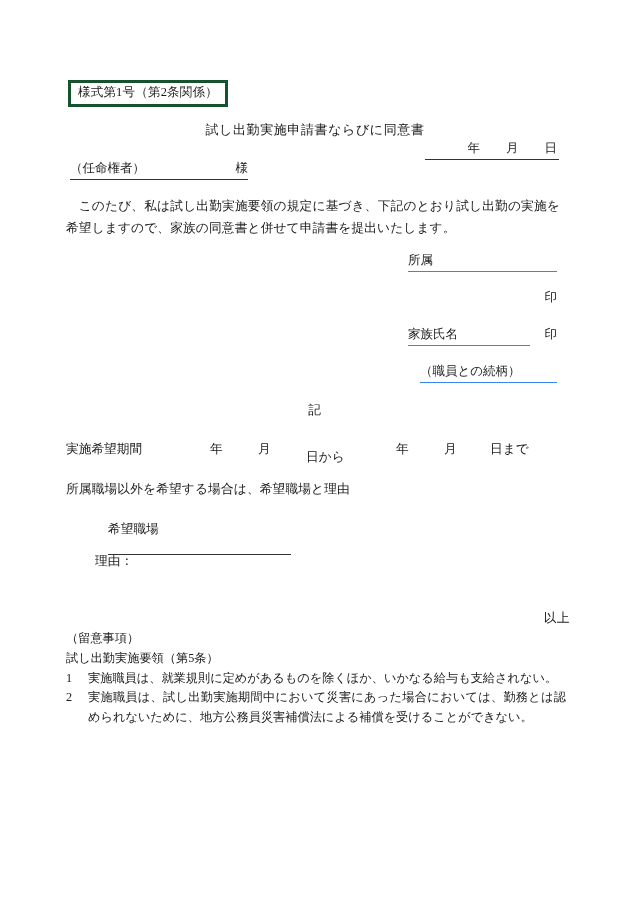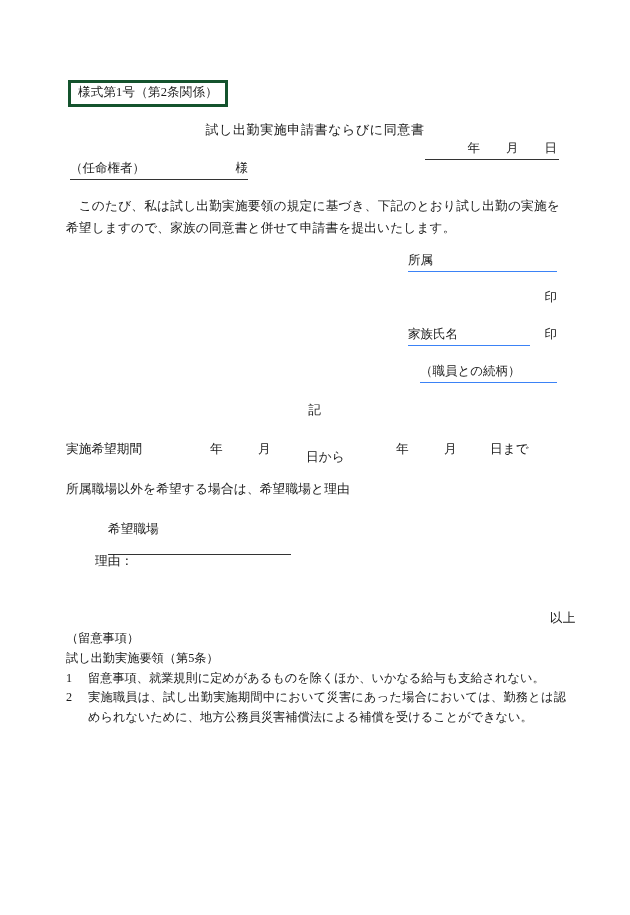--- a/index.html
+++ b/index.html
@@ -172,21 +172,21 @@
   
   .reason-field {
     left: 95px;
     top: 553px;
     font-size: 12.7px;
     white-space: nowrap;
   }
 
   
   .closing {
-    left: 18px;
+    left: 12px;
     top: 610px;
     width: 558px;
     text-align: right;
     font-size: 12.7px;
     letter-spacing: 0.5px;
   }
 
   
   .notes {
     left: 66px;
@@ -274,21 +274,21 @@
   <div class="abs reason-field">理由：</div>
 
   <div class="abs closing">以上</div>
 
   <div class="abs notes">
     <div class="notes-heading">（留意事項）</div>
     <div class="notes-subheading">試し出勤実施要領（第5条）</div>
 
     <div class="note-item">
       <span class="note-num">1</span>
-      <span class="note-text">留意事項、就業規則に定めがあるものを除くほか、いかなる給与も支給されない。</span>
+      <span class="note-text">実施職員は、就業規則に定めがあるものを除くほか、いかなる給与も支給されない。</span>
     </div>
 
     <div class="note-item">
       <span class="note-num">2</span>
       <span class="note-text">実施職員は、試し出勤実施期間中において災害にあった場合においては、勤務とは認められないために、地方公務員災害補償法による補償を受けることができない。</span>
     </div>
   </div>
 
 </div>
 

